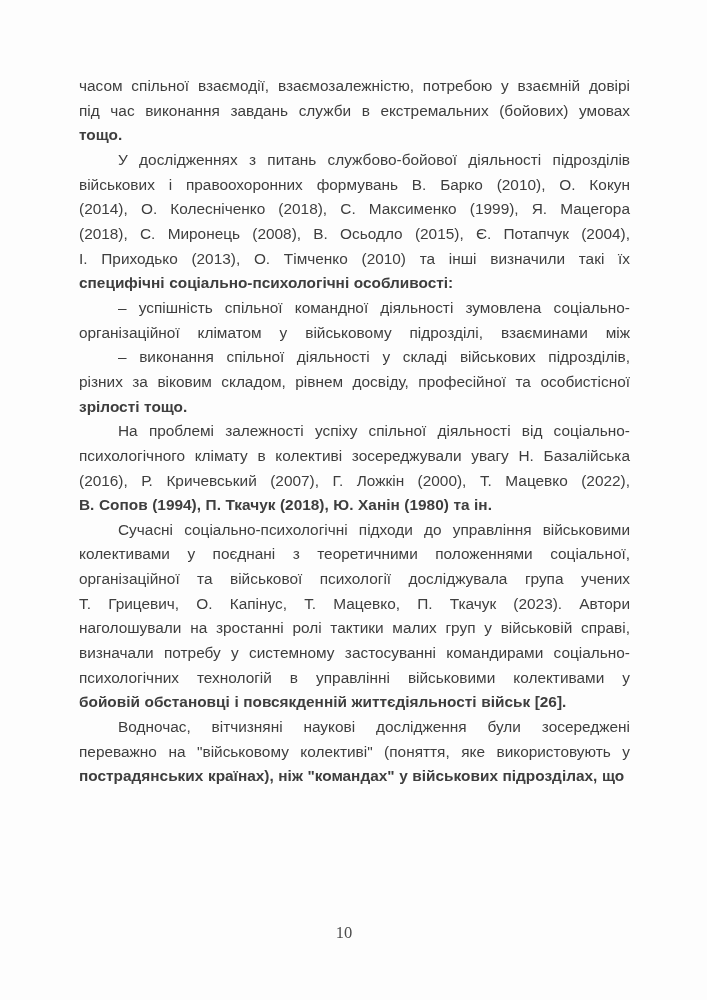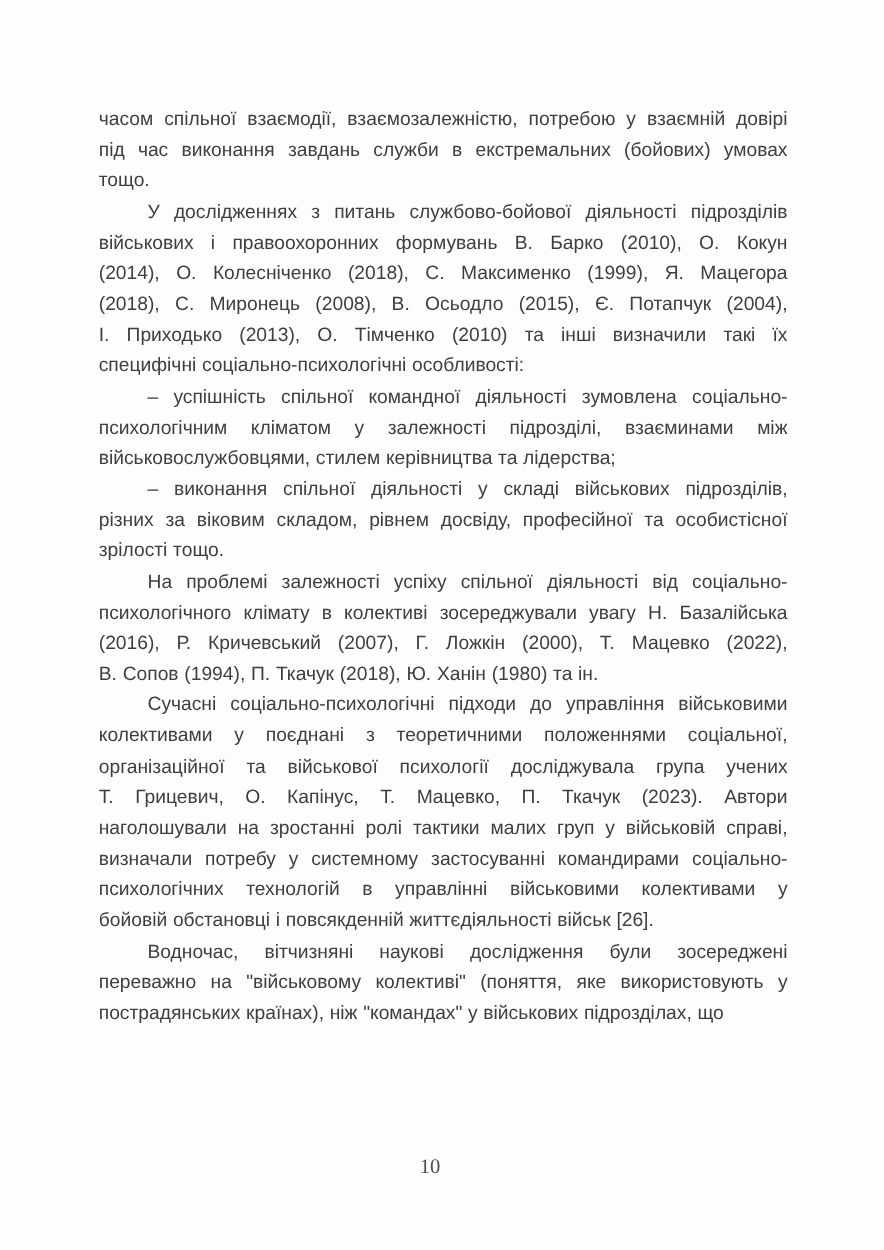--- a/index.html
+++ b/index.html
@@ -15,36 +15,36 @@
     font-family:"Liberation Sans", sans-serif;
     overflow:hidden;
   }
   .page{
     position:absolute;
     inset:0;
   }
   .content{
     position:absolute;
     left:79px;
-    top:84px;
+    top:74px;
     width:551px;
     font-size:15.4px;
     line-height:24.65px;
     color:var(--txt);
     text-rendering:optimizeLegibility;
   }
   .paragraph{display:block;}
   .line{
     text-align:justify;
     text-align-last:justify;
     white-space:normal;
     word-spacing:0.02em;
   }
   .line.first{text-indent:39px;}
-  .line.last{text-align-last:left;}
+  .line.last{text-align-last:left;font-weight:bold;}
   .page-number{
     position:absolute;
     top:923px;
     left:0;
     width:688px;
     text-align:center;
     font-family:"Liberation Serif", serif;
     font-size:16.5px;
     line-height:20px;
     color:var(--pagenum);
@@ -63,22 +63,21 @@
       <div class="paragraph">
         <div class="line first">У дослідженнях з питань службово-бойової діяльності підрозділів</div>
         <div class="line">військових і правоохоронних формувань В. Барко (2010), О. Кокун</div>
         <div class="line">(2014), О. Колесніченко (2018), С. Максименко (1999), Я. Мацегора</div>
         <div class="line">(2018), С. Миронець (2008), В. Осьодло (2015), Є. Потапчук (2004),</div>
         <div class="line">І. Приходько (2013), О. Тімченко (2010) та інші визначили такі їх</div>
         <div class="line last">специфічні соціально-психологічні особливості:</div>
       </div>
       <div class="paragraph">
         <div class="line first">– успішність спільної командної діяльності зумовлена соціально-</div>
-        <div class="line">психологічним кліматом у залежності підрозділі, взаєминами між</div>
-        <div class="line last">військовослужбовцями, стилем керівництва та лідерства;</div>
+        <div class="line">організаційної кліматом у військовому підрозділі, взаєминами між</div>
       </div>
       <div class="paragraph">
         <div class="line first">– виконання спільної діяльності у складі військових підрозділів,</div>
         <div class="line">різних за віковим складом, рівнем досвіду, професійної та особистісної</div>
         <div class="line last">зрілості тощо.</div>
       </div>
       <div class="paragraph">
         <div class="line first">На проблемі залежності успіху спільної діяльності від соціально-</div>
         <div class="line">психологічного клімату в колективі зосереджували увагу Н. Базалійська</div>
         <div class="line">(2016), Р. Кричевський (2007), Г. Ложкін (2000), Т. Мацевко (2022),</div>

